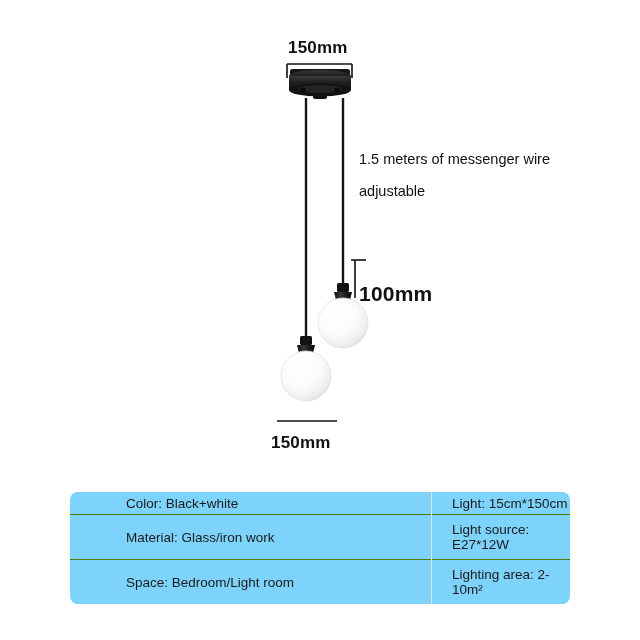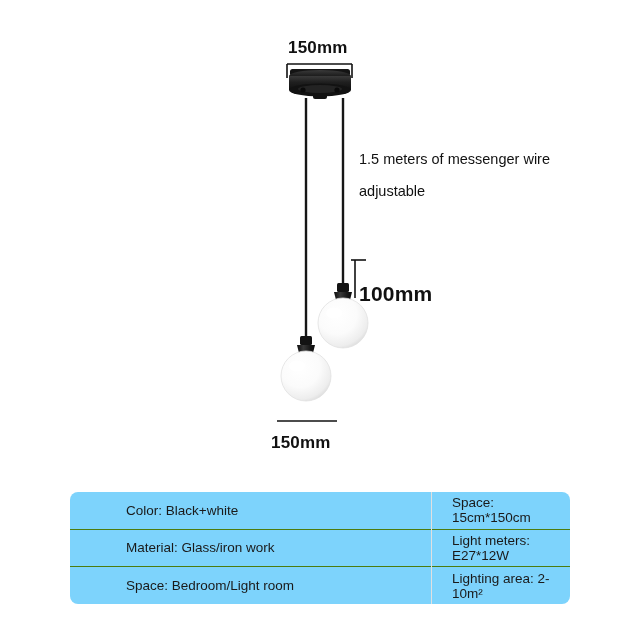--- a/index.html
+++ b/index.html
@@ -181,25 +181,25 @@
 
   <div class="label label-bold" id="label-globe-size">100mm</div>
 
   <div class="label label-bold" id="label-bottom-width">150mm</div>
 
   <div id="spec-panel">
     <table id="spec-table">
       <tbody>
         <tr>
           <td class="col-left">Color: Black+white</td>
-          <td class="col-right">Space: 15cm*150cm</td>
+          <td class="col-right">Light: 15cm*150cm</td>
         </tr>
         <tr>
           <td class="col-left">Material: Glass/iron work</td>
-          <td class="col-right">Light meters: E27*12W</td>
+          <td class="col-right">Light source: E27*12W</td>
         </tr>
         <tr>
           <td class="col-left">Space: Bedroom/Light room</td>
           <td class="col-right">Lighting area: 2-10m²</td>
         </tr>
       </tbody>
     </table>
   </div>
 
 </div>

